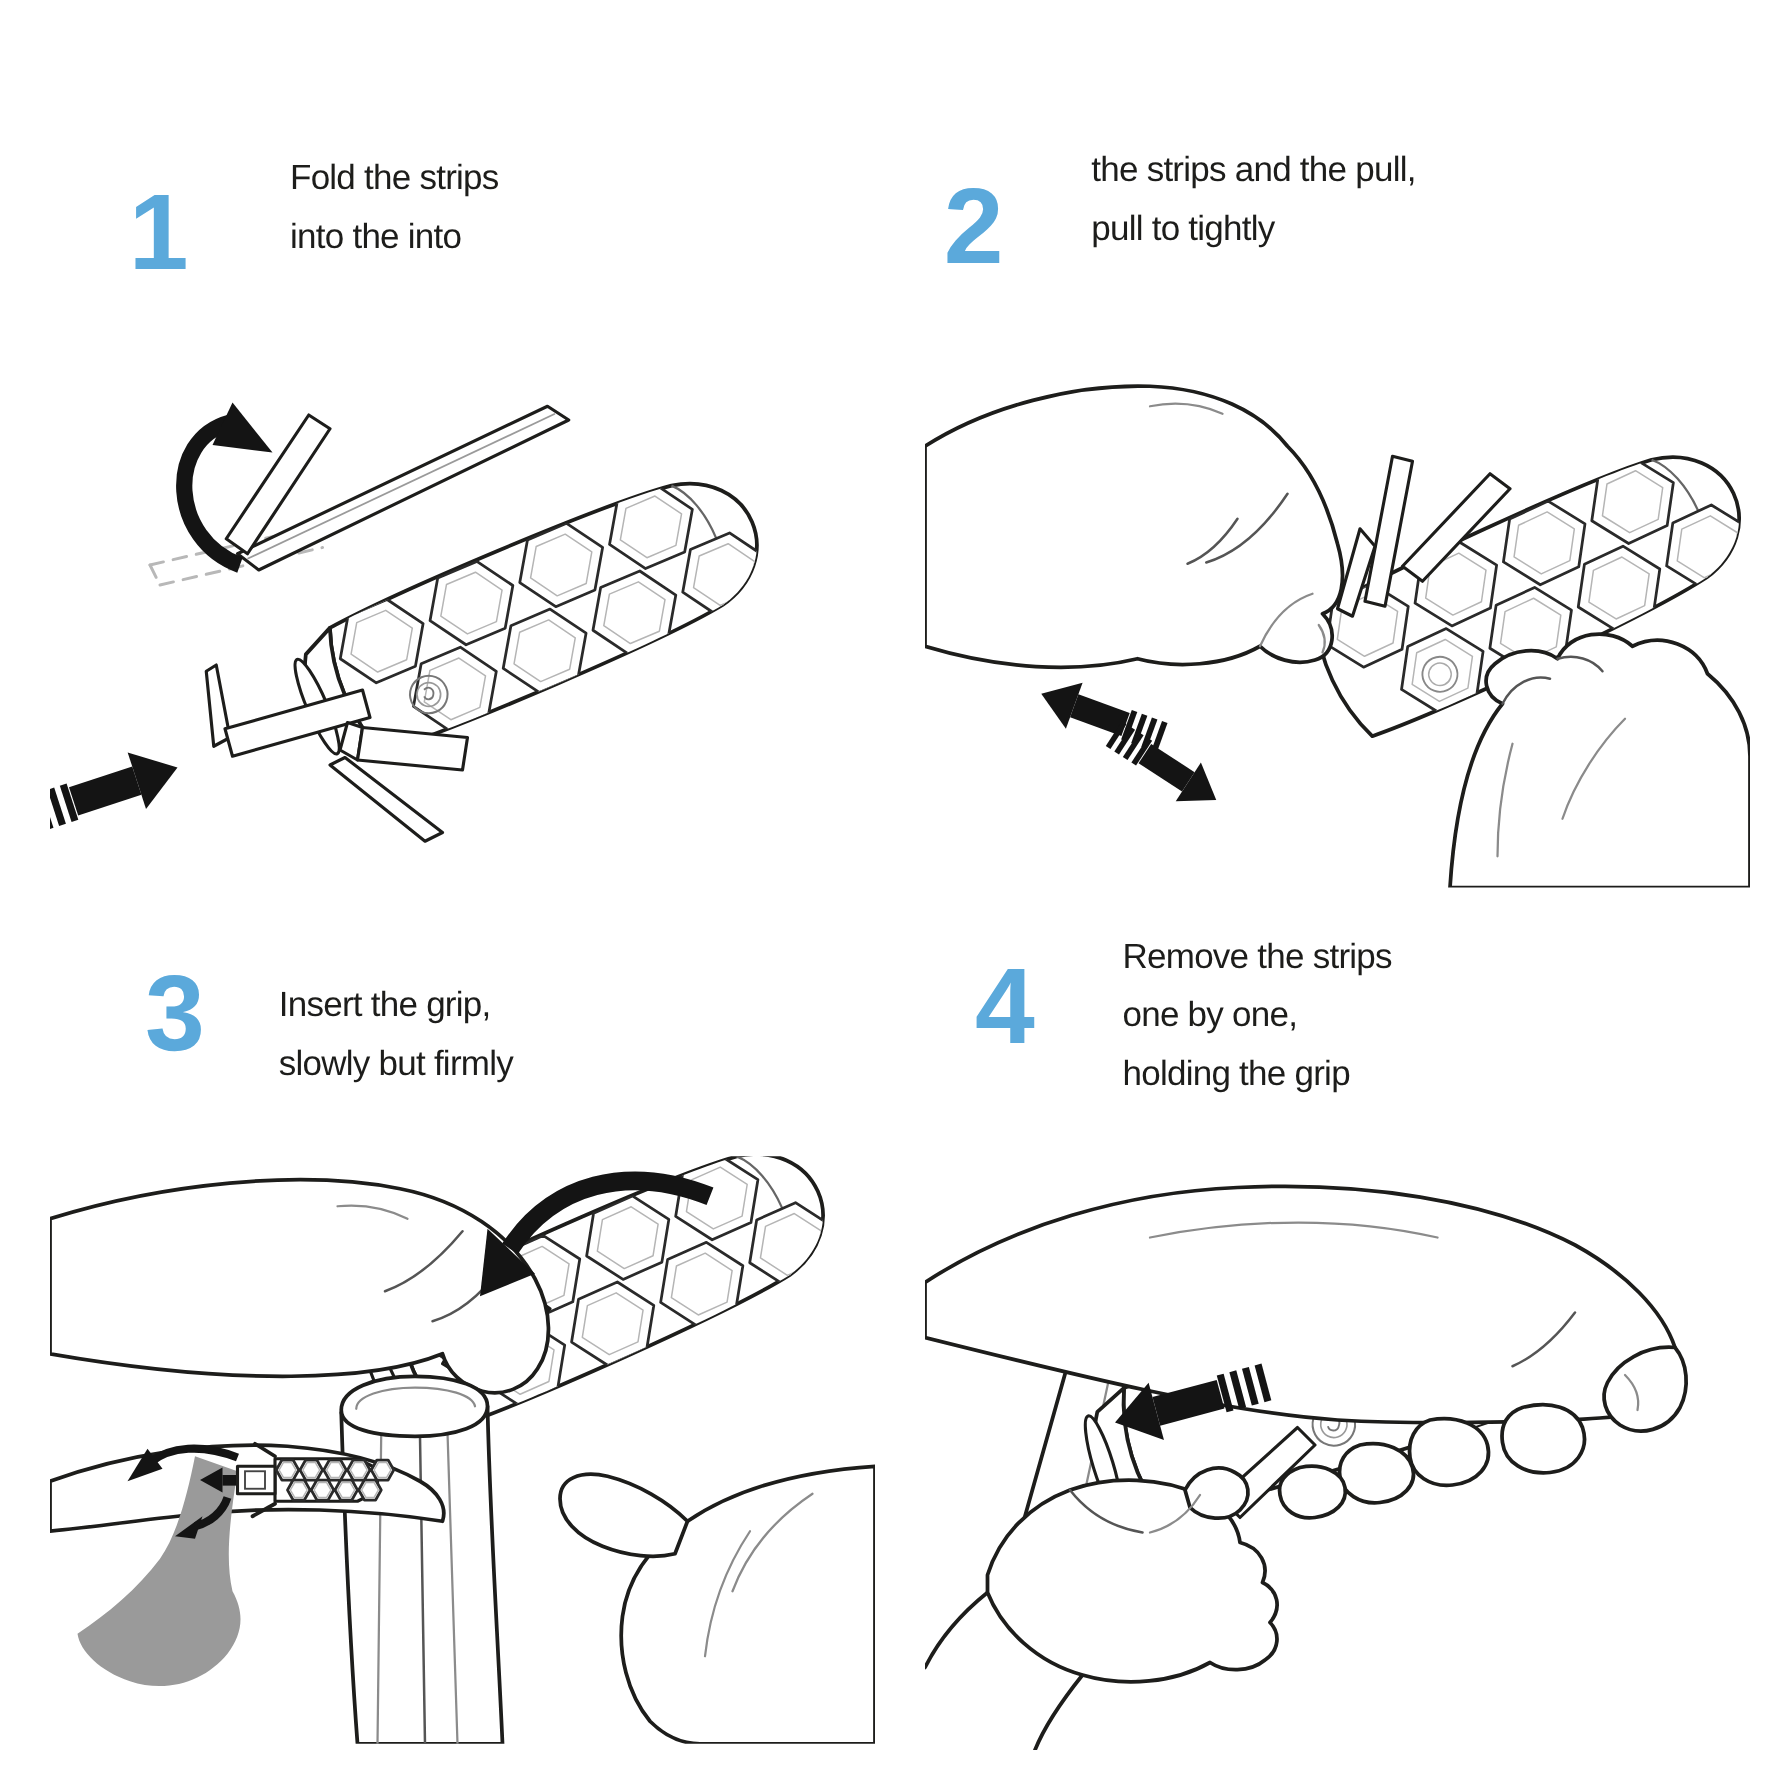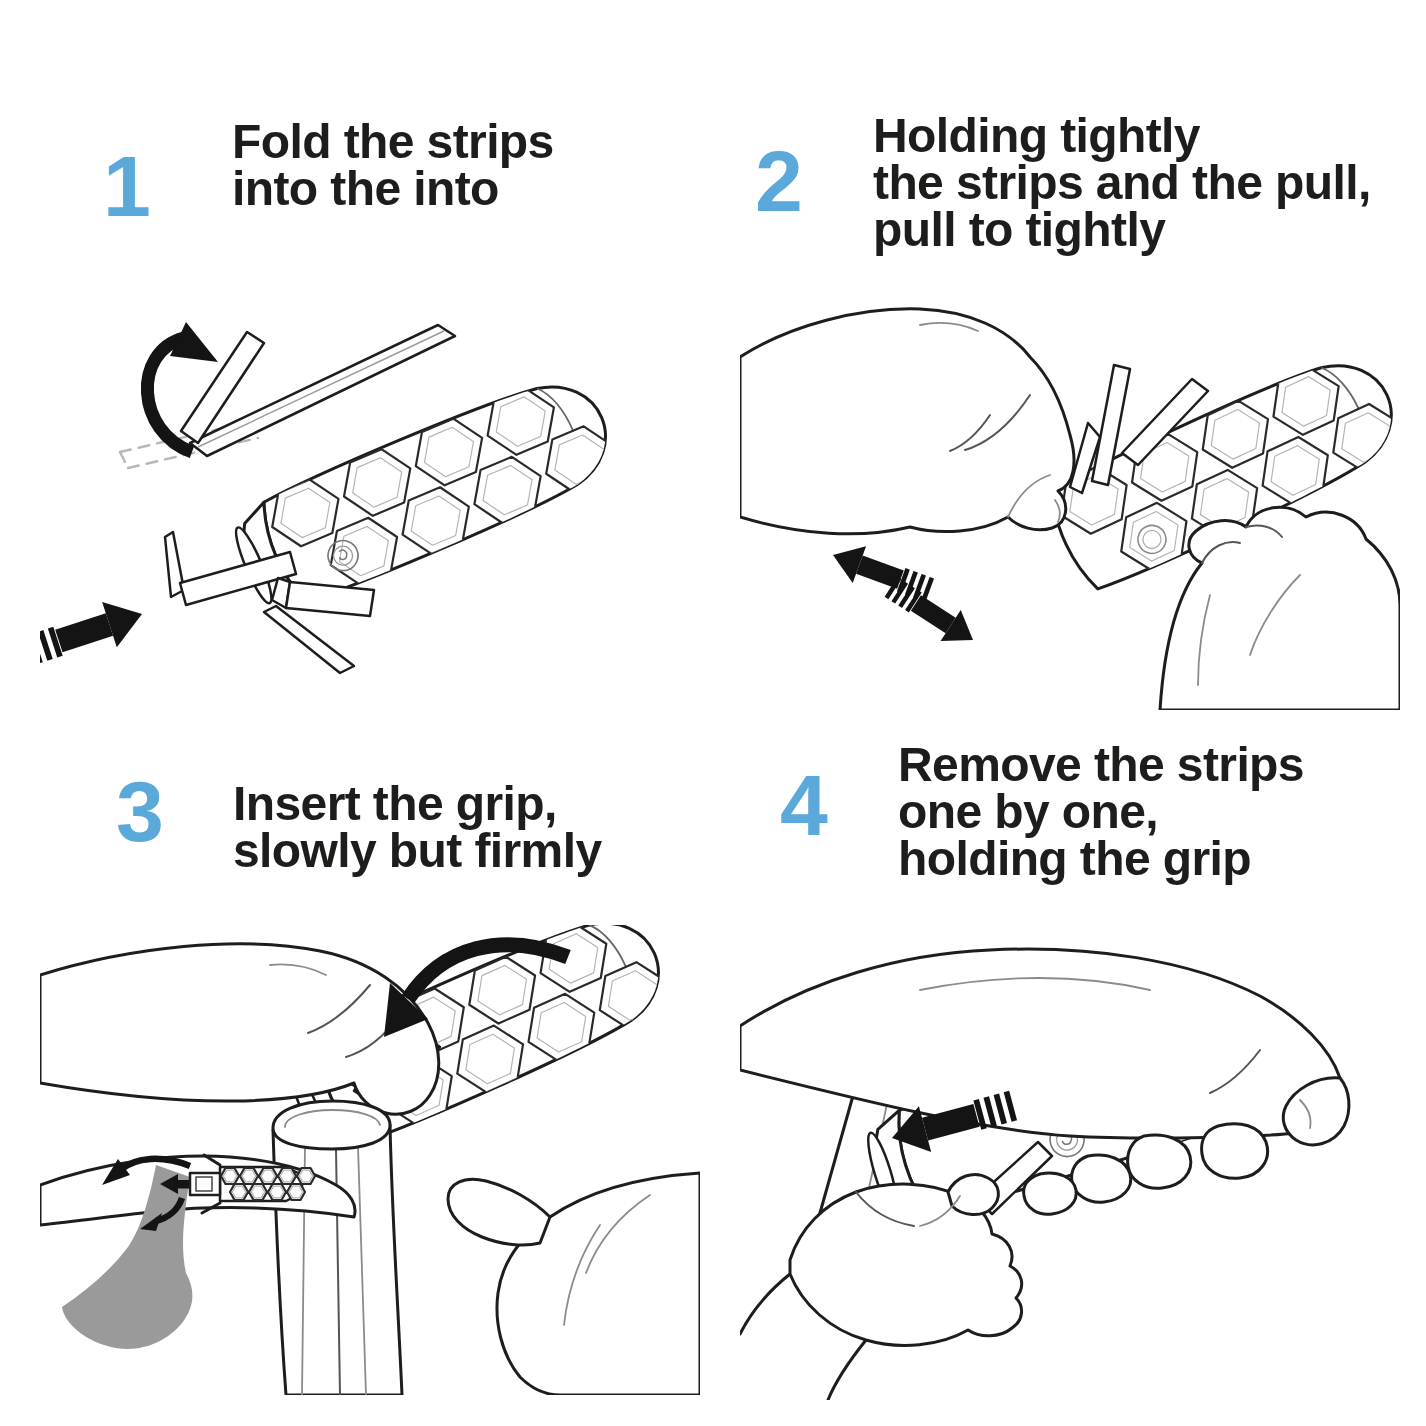--- a/index.html
+++ b/index.html
@@ -2,21 +2,21 @@
 <html><head>
 <meta charset="utf-8">
 <style>
   html,body{margin:0;padding:0;background:#fff;}
   .page{position:relative;width:1426px;height:1426px;background:#fff;overflow:hidden;
         font-family:"Liberation Sans",sans-serif;color:#1d1d1b;}
   .step{position:absolute;width:713px;height:713px;}
   #step1{left:0;top:0;} #step2{left:713px;top:0;}
   #step3{left:0;top:713px;} #step4{left:713px;top:713px;}
   .step-num{position:absolute;font-size:86px;font-weight:bold;line-height:1;letter-spacing:-2px;}
-  .step-caption{position:absolute;font-size:48px;font-weight:bold;line-height:47px;letter-spacing:-0.6px;}
+  .step-caption{position:absolute;font-size:28px;font-weight:normal;line-height:47px;letter-spacing:-0.6px;}
   .art{position:absolute;}
   
   .ln{fill:none;stroke:#1d1d1b;stroke-width:3;stroke-linejoin:round;stroke-linecap:round;}
   .wh{fill:#ffffff;stroke:#1d1d1b;stroke-width:3;stroke-linejoin:round;stroke-linecap:round;}
   .wh25{fill:#ffffff;stroke:#1d1d1b;stroke-width:2.5;stroke-linejoin:round;}
   .crease{fill:none;stroke:#8b8b8b;stroke-width:1.8;stroke-linecap:round;}
   .crease2{fill:none;stroke:#555;stroke-width:2;stroke-linecap:round;}
   .hexes{fill:#fff;stroke:#2a2a2a;stroke-width:2.2;stroke-linejoin:round;}
   .hex-inner{fill:none;stroke:#b5b5b5;stroke-width:1.2;stroke-linejoin:round;}
   .blk{fill:#141414;stroke:none;}
@@ -92,21 +92,20 @@
         <rect class="blk" x="-121" y="-16" width="6" height="32"></rect>
         <rect class="blk" x="-110" y="-16" width="6" height="32"></rect>
         <rect class="blk" x="-99" y="-16" width="6" height="32"></rect>
       </g>
     </svg>
   </section>
 
   <section class="step" id="step2">
     <div class="step-num" style="left:42px;top:138px;color:#5BA9DB">2</div>
     <div class="step-caption" style="left:160px;top:112px">
-      <div>Holding tightly</div>
       <div>the strips and the pull,</div>
       <div>pull to tightly</div>
     </div>
     <svg class="art" style="left:27px;top:295px" width="660" height="415" viewBox="0 0 660 415">
       <defs>
         <clipPath id="c2">
             <path d="M0,-54 C60,-60 240,-60 296,-52 C326,-46 344,-24 344,0 C344,24 326,46 296,52 C240,60 60,60 0,54 C-7,36 -10,18 -10,0 C-10,-18 -7,-36 0,-54 Z"></path>
           </clipPath>
       </defs>
 
@@ -164,21 +163,21 @@
         <rect class="blk" x="-132" y="-16" width="6" height="32"></rect>
         <rect class="blk" x="-121" y="-16" width="6" height="32"></rect>
         <rect class="blk" x="-110" y="-16" width="6" height="32"></rect>
         <rect class="blk" x="-99" y="-16" width="6" height="32"></rect>
       </g>
     </svg>
   </section>
 
   <section class="step" id="step3">
     <div class="step-num" style="left:116px;top:55px;color:#5BA9DB">3</div>
-    <div class="step-caption" style="left:233px;top:67px">
+    <div class="step-caption" style="left:223px;top:67px">
       <div>Insert the grip,</div>
       <div>slowly but firmly</div>
     </div>
     <svg class="art" style="left:40px;top:212px" width="660" height="470" viewBox="0 0 660 470">
       <defs>
         <clipPath id="c3">
             <path d="M0,-54 C60,-60 240,-60 296,-52 C326,-46 344,-24 344,0 C344,24 326,46 296,52 C240,60 60,60 0,54 C-7,36 -10,18 -10,0 C-10,-18 -7,-36 0,-54 Z"></path>
           </clipPath>
       </defs>
 

